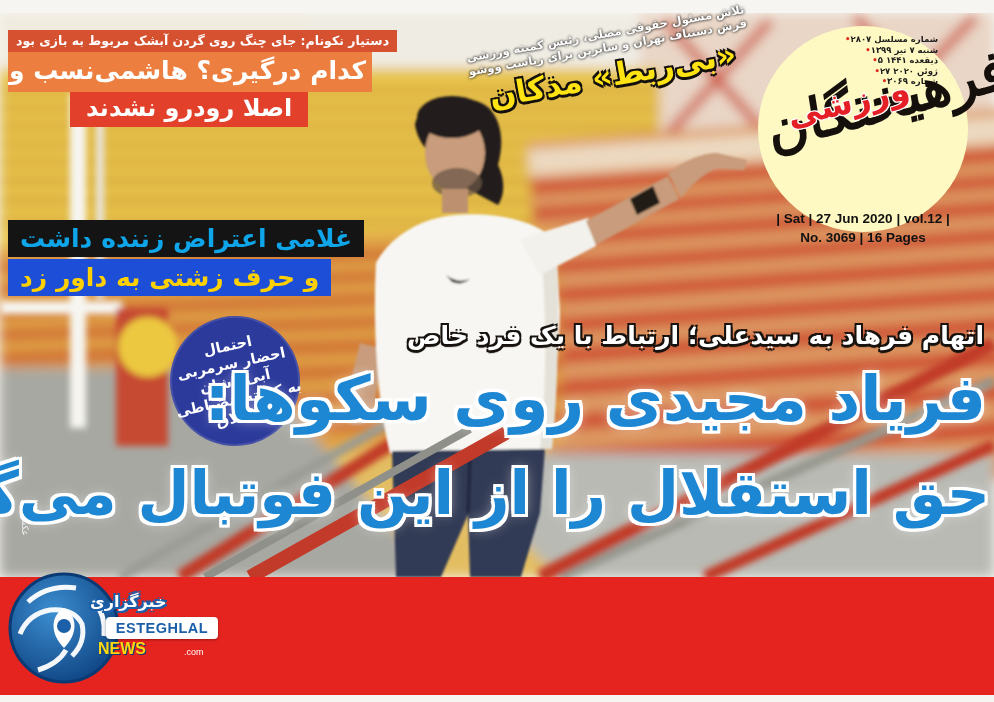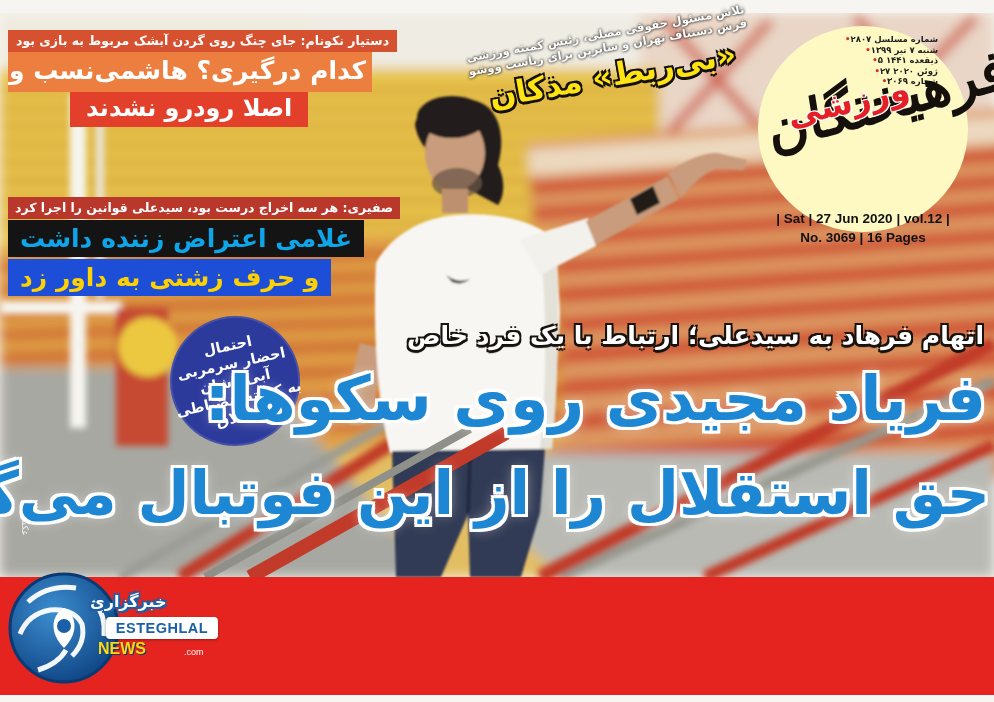--- a/index.html
+++ b/index.html
@@ -201,21 +201,20 @@
     </g>
   </svg>
 
   <div class="abs topmargin"></div>
   <div class="abs botmargin"></div>
 
   <div class="abs tl-kicker rtl">دستیار نکونام: جای چنگ روی گردن آبشک مربوط به بازی بود</div>
   <div class="abs tl-head rtl">کدام درگیری؟ هاشمی‌نسب و دانشگر</div>
   <div class="abs tl-sub rtl">اصلا رودرو نشدند</div>
 
-  <div class="abs ml-kicker rtl">صفیری: هر سه اخراج درست بود، سیدعلی قوانین را اجرا کرد</div>
   <div class="abs ml-1 rtl">غلامی اعتراض زننده داشت</div>
   <div class="abs ml-2 rtl">و حرف زشتی به داور زد</div>
 
   <div class="abs badge rtl">
     <div>احتمال</div>
     <div>احضار سرمربی</div>
     <div>آبی‌پوشان</div>
     <div>به کمیته انضباطی</div>
     <div>و اخلاق</div>
   </div>

